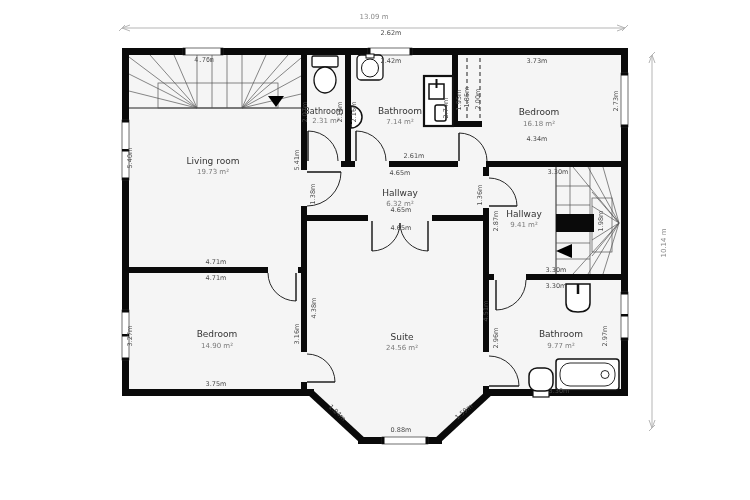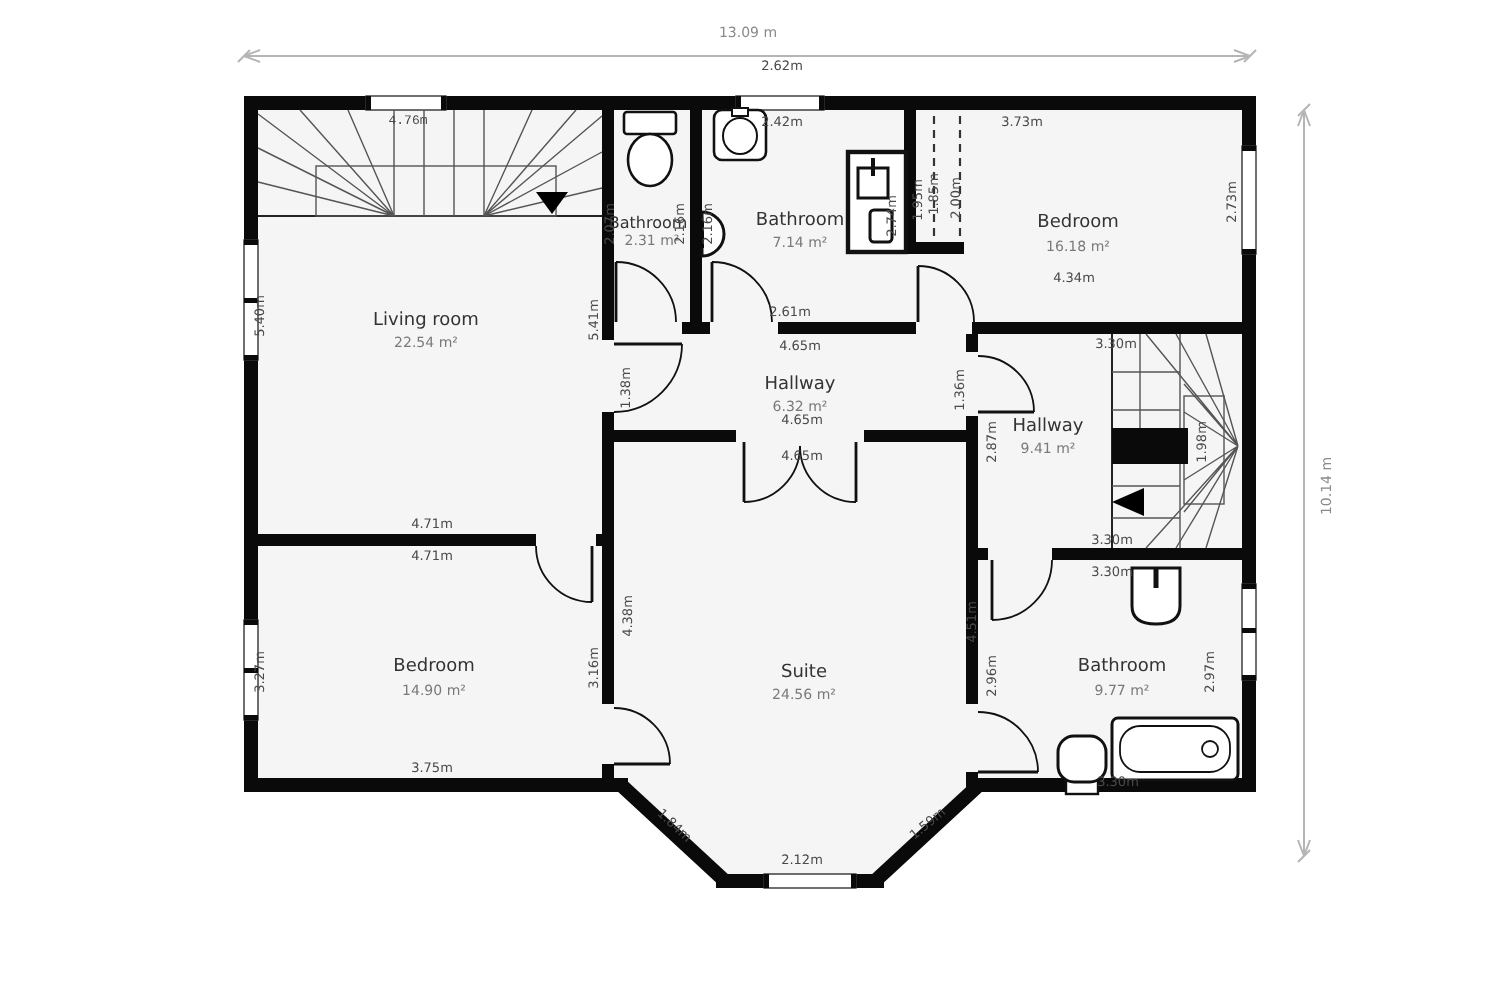--- a/index.html
+++ b/index.html
@@ -200,55 +200,55 @@
     <line x1="652" y1="55" x2="652" y2="428"></line>
     <path d="M652,55 l-3,8 M652,55 l3,8 M652,428 l-3,-8 M652,428 l3,-8"></path>
     <path d="M649,58 L655,52 M649,431 L655,425"></path>
   </g>
 </svg>
 
   <div class="lbl dim" style="left:374px;top:17px;">13.09 m</div>
   <div class="lbl dim rot" style="left:664px;top:243px;">10.14 m</div>
 
   <div class="room-name" style="left:213px;top:161px;text-align:center;">Living room</div>
-  <div class="room-area" style="left:213px;top:172px;">22.54 m²</div>
+  <div class="room-area" style="left:213px;top:172px;">19.73 m²</div>
   <div class="room-name" style="left:324px;top:112px;font-size:8px;">Bathroom</div>
   <div class="room-area" style="left:326px;top:121px;">2.31 m²</div>
   <div class="room-name" style="left:400px;top:111px;">Bathroom</div>
   <div class="room-area" style="left:400px;top:122px;text-align:right;">7.14 m²</div>
   <div class="room-name" style="left:539px;top:112px;">Bedroom</div>
   <div class="room-area" style="left:539px;top:124px;">16.18 m²</div>
   <div class="room-name" style="left:400px;top:193px;">Hallway</div>
   <div class="room-area" style="left:400px;top:204px;">6.32 m²</div>
   <div class="room-name" style="left:524px;top:214px;">Hallway</div>
   <div class="room-area" style="left:524px;top:225px;">9.41 m²</div>
   <div class="room-name" style="left:217px;top:334px;">Bedroom</div>
   <div class="room-area" style="left:217px;top:346px;">14.90 m²</div>
   <div class="room-name" style="left:402px;top:337px;">Suite</div>
   <div class="room-area" style="left:402px;top:348px;">24.56 m²</div>
   <div class="room-name" style="left:561px;top:334px;">Bathroom</div>
   <div class="room-area" style="left:561px;top:346px;">9.77 m²</div>
 
   <div class="lbl" style="left:204px;top:61px;font-family:Liberation Mono, monospace;">4.76m</div>
   <div class="lbl" style="left:391px;top:33px;">2.62m</div>
   <div class="lbl" style="left:391px;top:61px;">2.42m</div>
-  <div class="lbl" style="left:511px;top:61px;">3.73m</div>
-  <div class="lbl" style="left:395px;top:156px;">2.61m</div>
+  <div class="lbl" style="left:537px;top:61px;">3.73m</div>
+  <div class="lbl" style="left:414px;top:156px;">2.61m</div>
   <div class="lbl" style="left:400px;top:173px;">4.65m</div>
   <div class="lbl" style="left:537px;top:139px;">4.34m</div>
   <div class="lbl" style="left:558px;top:172px;">3.30m</div>
   <div class="lbl" style="left:401px;top:210px;">4.65m</div>
   <div class="lbl" style="left:401px;top:228px;">4.65m</div>
   <div class="lbl" style="left:556px;top:270px;">3.30m</div>
   <div class="lbl" style="left:556px;top:286px;">3.30m</div>
   <div class="lbl" style="left:216px;top:262px;">4.71m</div>
   <div class="lbl" style="left:216px;top:278px;">4.71m</div>
   <div class="lbl" style="left:216px;top:384px;">3.75m</div>
   <div class="lbl" style="left:559px;top:391px;">3.30m</div>
-  <div class="lbl" style="left:401px;top:430px;">2.12m</div>
+  <div class="lbl" style="left:401px;top:430px;">0.88m</div>
 
   <div class="lbl rot" style="left:130px;top:158px;">5.40m</div>
   <div class="lbl rot" style="left:297px;top:160px;">5.41m</div>
   <div class="lbl rot" style="left:305px;top:112px;">2.07m</div>
   <div class="lbl rot" style="left:340px;top:112px;">2.16m</div>
   <div class="lbl rot" style="left:354px;top:112px;">2.16m</div>
   <div class="lbl rot" style="left:446px;top:108px;">2.74m</div>
   <div class="lbl rot" style="left:459px;top:100px;">1.95m</div>
   <div class="lbl rot" style="left:467px;top:97px;">1.85m</div>
   <div class="lbl rot" style="left:478px;top:99px;">2.00m</div>

